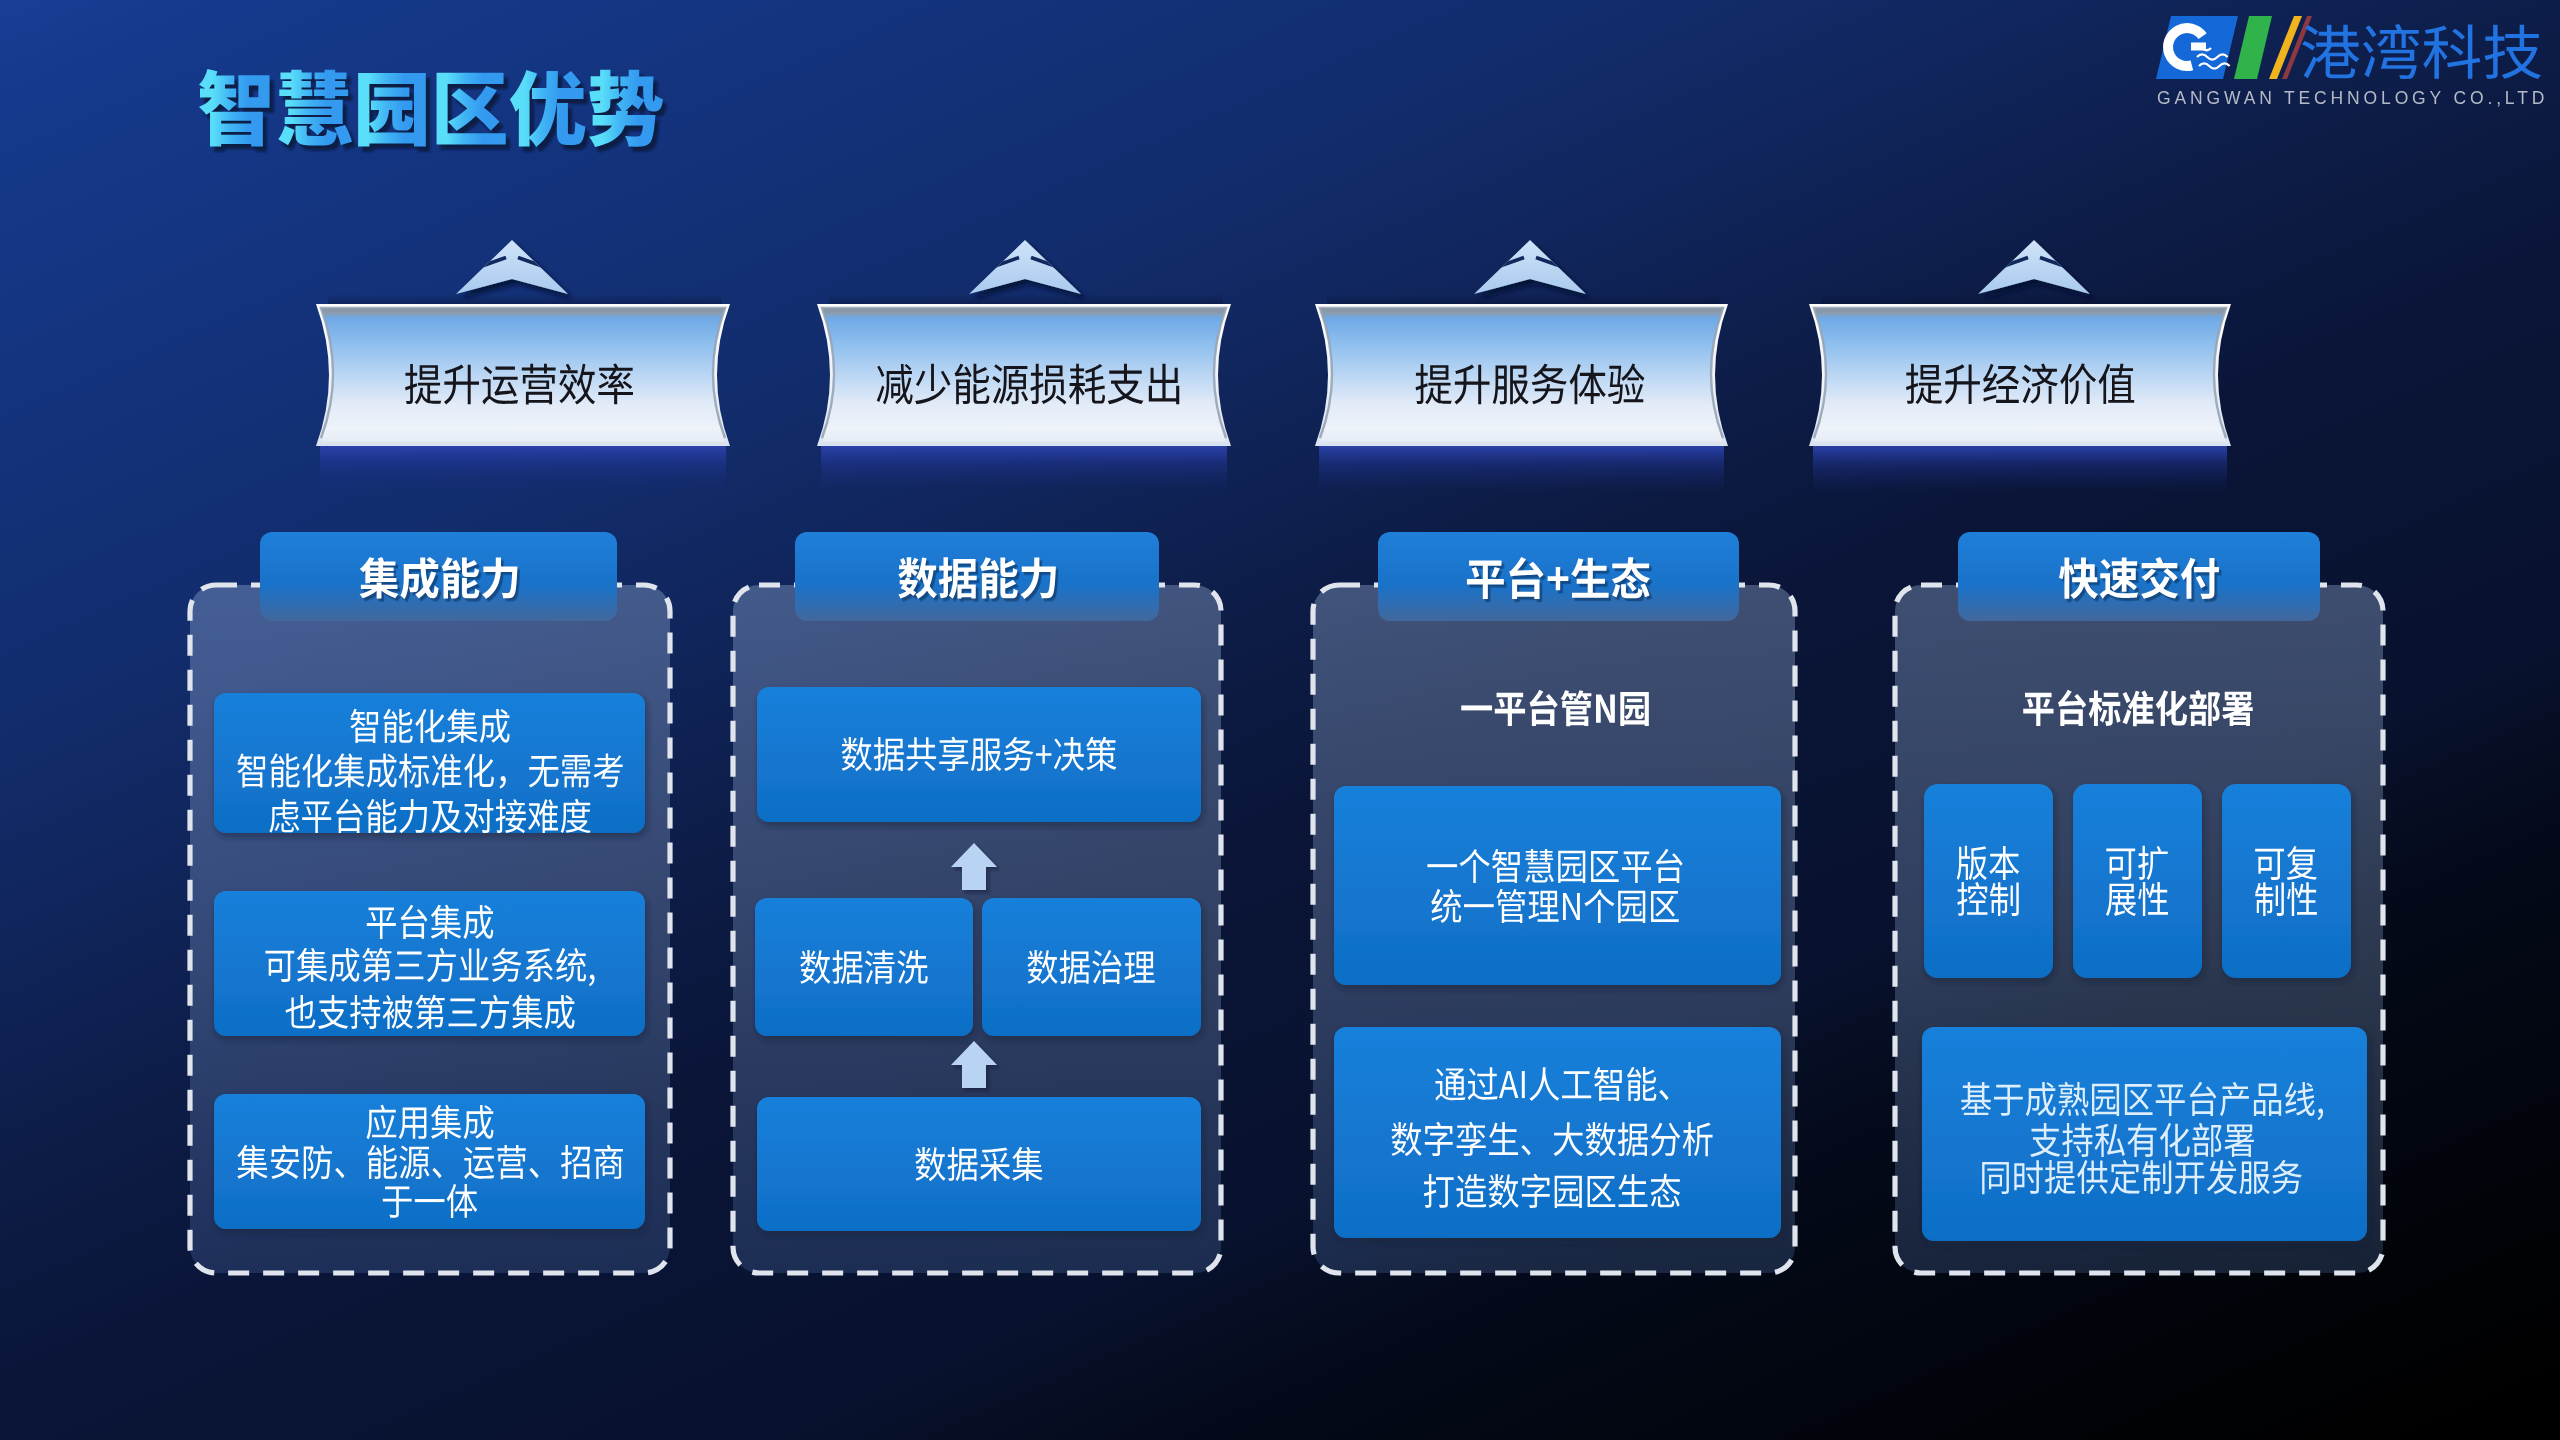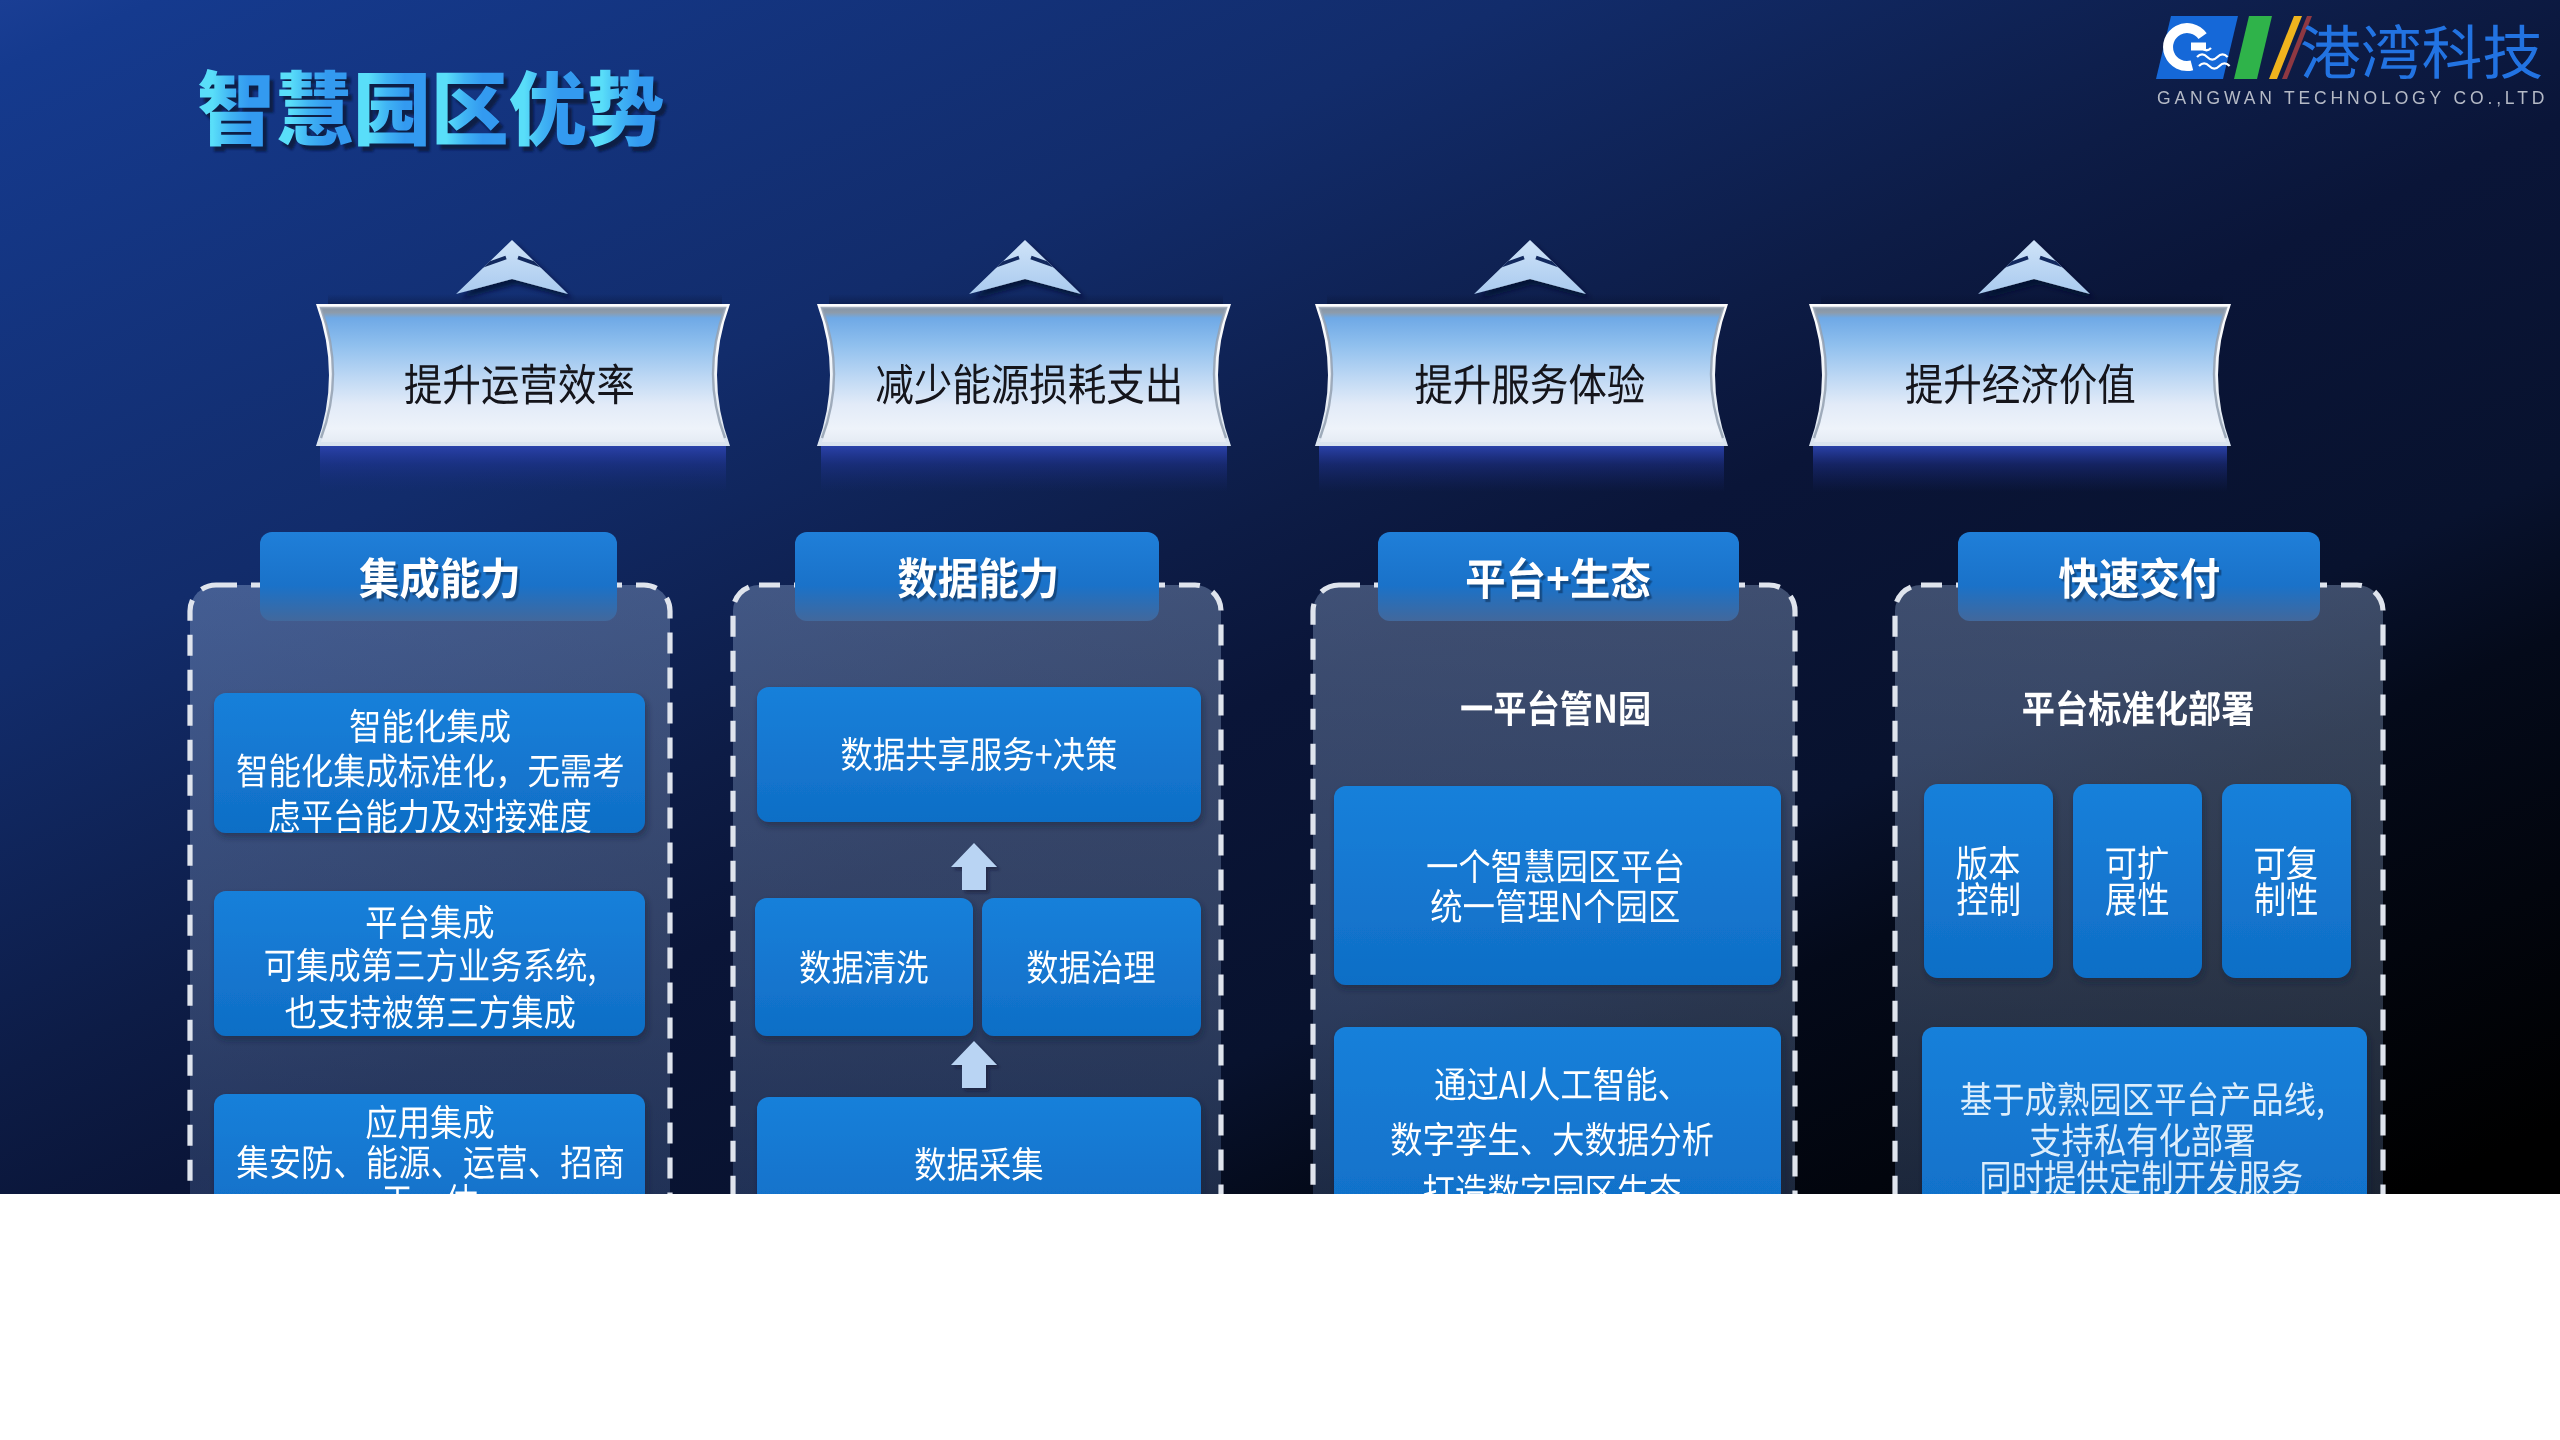--- a/index.html
+++ b/index.html
@@ -1,14 +1,14 @@
 <!DOCTYPE html>
 <html><head><meta charset="utf-8"><style>
 html,body{margin:0;padding:0}
-#page{position:relative;width:2560px;height:1194px;overflow:hidden;
+#page{position:relative;width:2560px;height:1440px;overflow:hidden;
 background:linear-gradient(156deg,#1a3e94 0%,#153a8e 3%,#122c6b 29%,#0d1c46 46%,#0a1538 54%,#08122e 69%,#040a1a 76%,#000 97%);}
 </style></head><body>
 <div id="page">
 <svg width="2560" height="1440" style="position:absolute;left:0;top:0">
 <defs>
 <linearGradient id="titleG" gradientUnits="userSpaceOnUse" x1="199" y1="0" x2="663" y2="0">
           <stop offset="0" stop-color="#59def9"></stop>
           <stop offset="0.5" stop-color="#40b4f4"></stop>
           <stop offset="1" stop-color="#339af0"></stop>
         </linearGradient>

